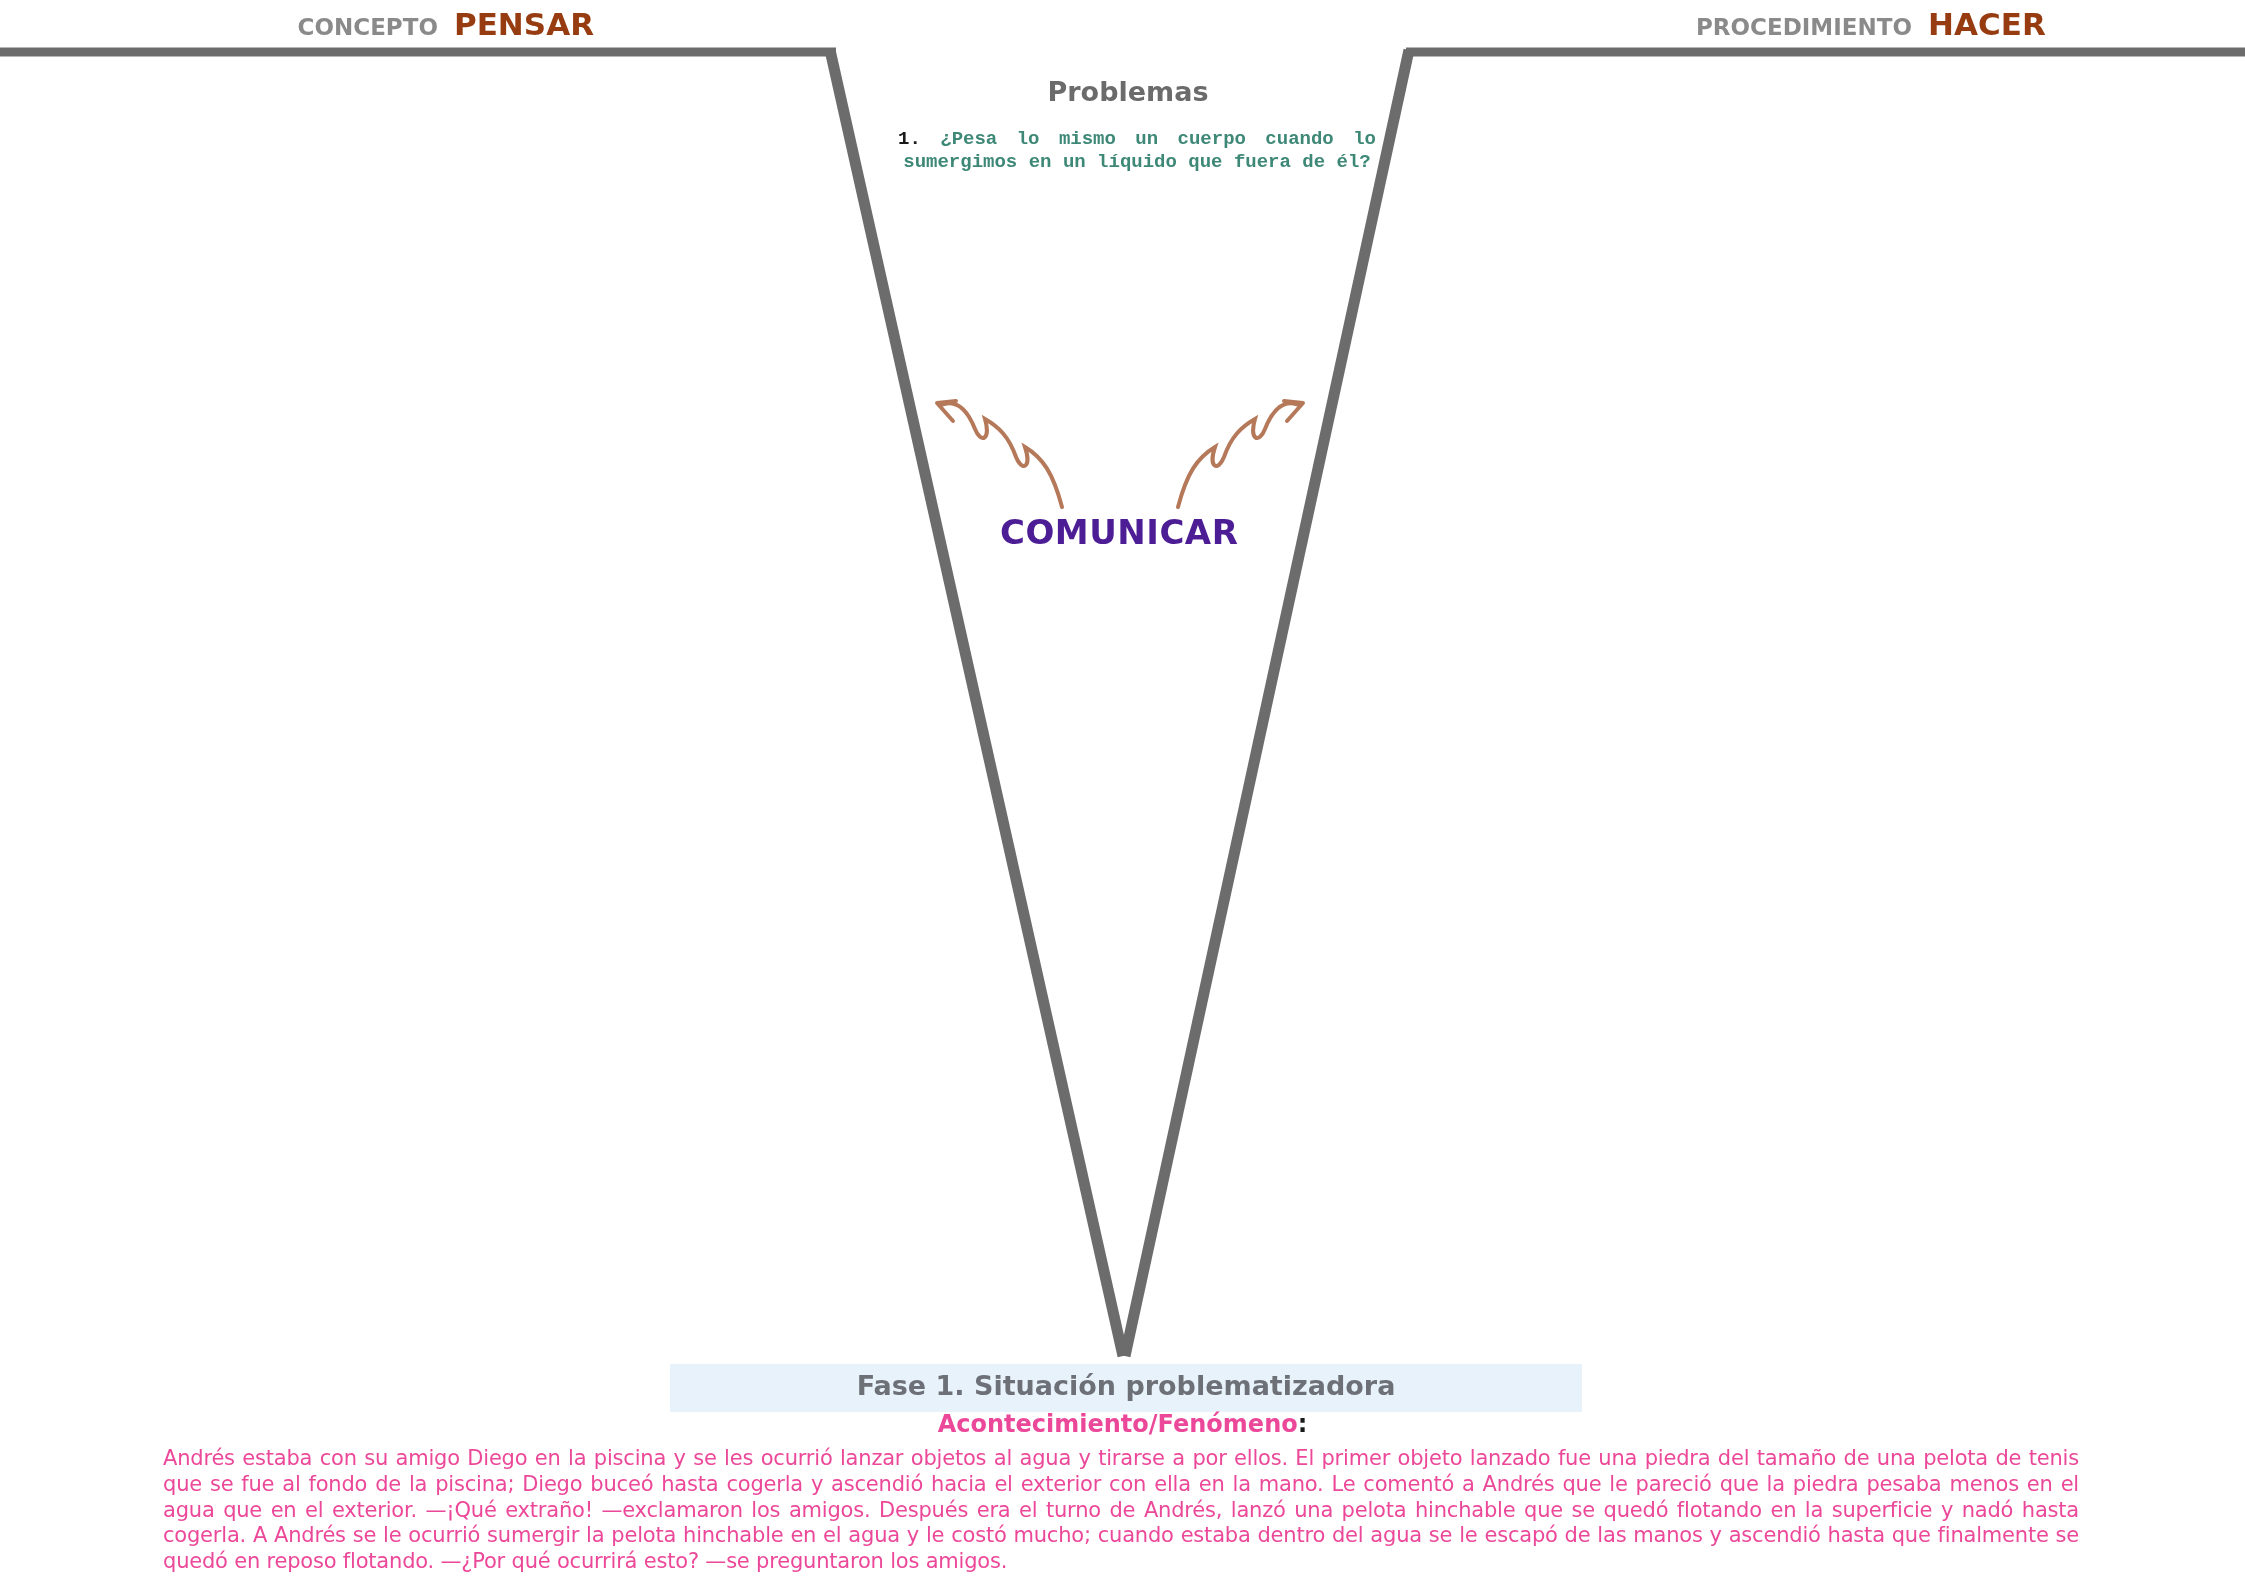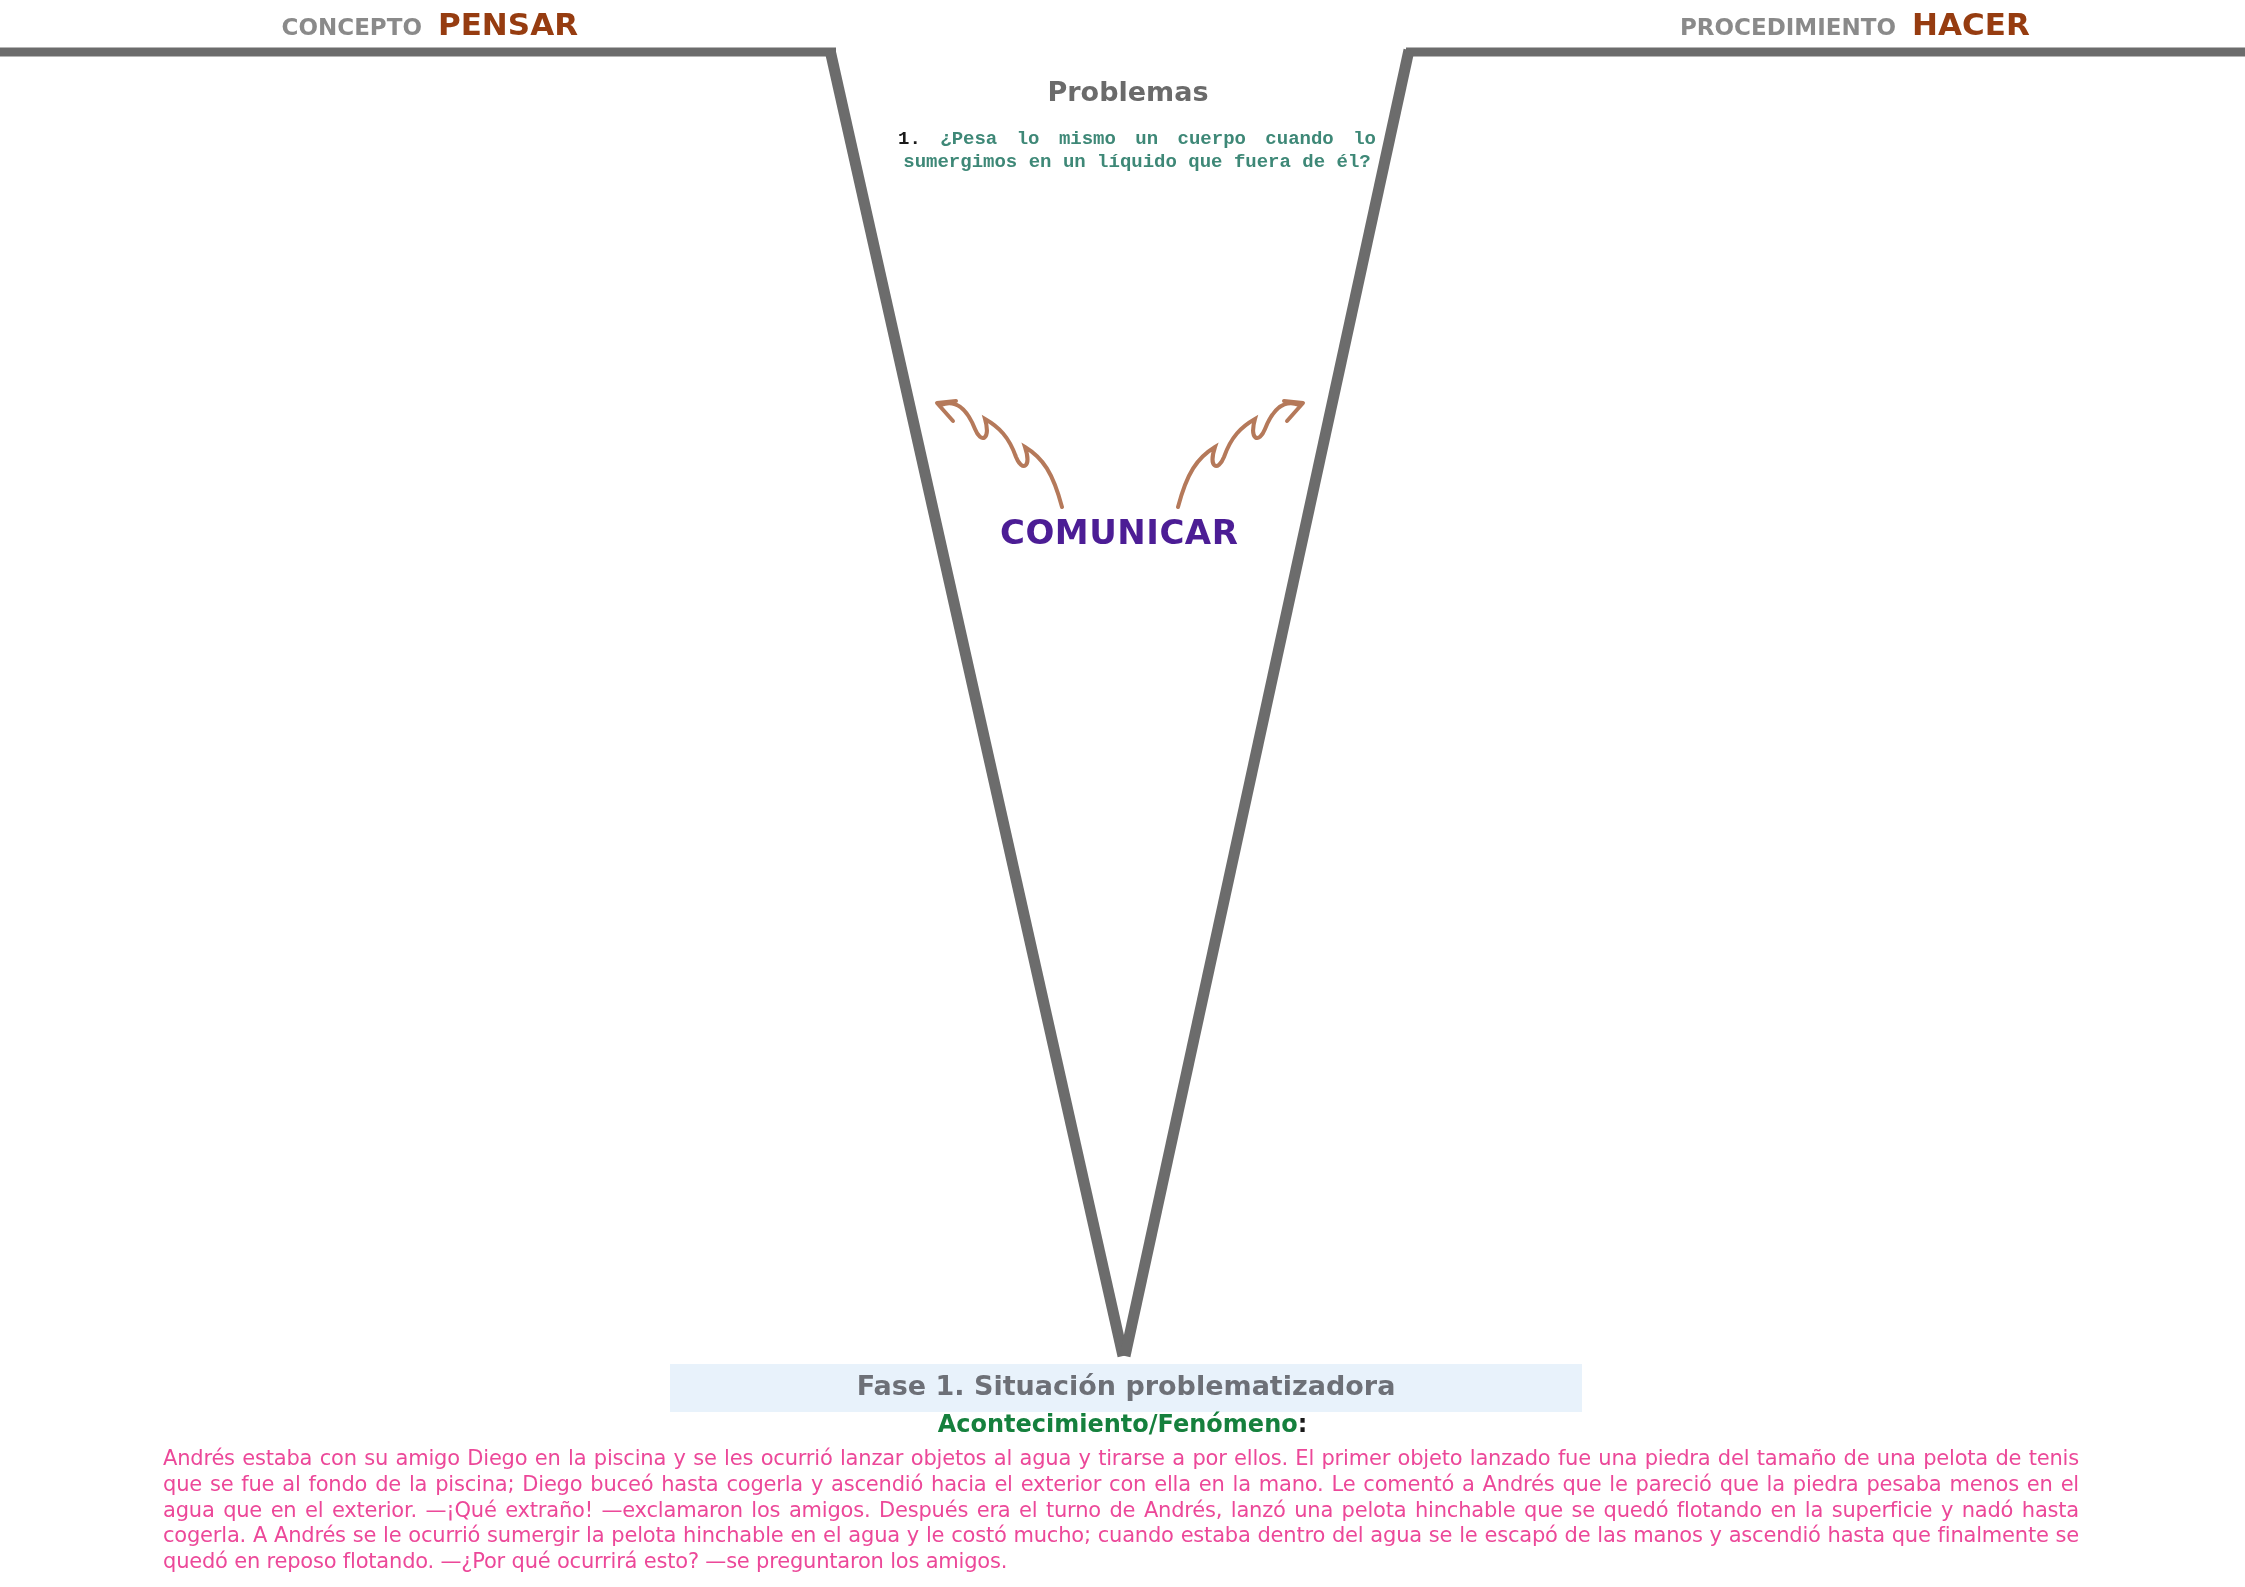--- a/index.html
+++ b/index.html
@@ -3,21 +3,21 @@
 <meta charset="utf-8">
 <style>
   html,body{margin:0;padding:0;background:#ffffff;}
   .canvas{
     position:relative;width:2245px;height:1587px;background:#ffffff;overflow:hidden;
     font-family:"DejaVu Sans","Liberation Sans",sans-serif;
   }
   .vee-svg{position:absolute;left:0;top:0;width:2245px;height:1587px;}
 
   
-  .hdr{position:absolute;top:6px;white-space:nowrap;}
+  .hdr{position:absolute;top:6px;white-space:nowrap;padding-left:16px;}
   .hdr-left{left:0;width:578px;text-align:right;}
   .hdr-right{left:1632px;text-align:left;margin-left:48px;}
   .hdr .lbl{font-size:23px;font-weight:bold;color:#8a8a8a;letter-spacing:0px;}
   .hdr .word{font-size:31px;font-weight:bold;color:#963c10;margin-left:16px;letter-spacing:0px;}
 
   
   .problems-title{
     position:absolute;top:76px;left:928px;width:400px;text-align:center;
     font-size:27px;font-weight:bold;color:#6b6b6b;
   }
@@ -37,21 +37,21 @@
   
   .phase-band{
     position:absolute;top:1364px;left:670px;width:912px;height:48px;
     background:#e8f2fb;text-align:center;line-height:44px;
     font-size:27px;font-weight:bold;color:#6d7077;
   }
   .phase-sub{
     position:absolute;top:1410px;left:0;width:2245px;text-align:center;
     font-size:24px;font-weight:bold;
   }
-  .phase-sub .sub-label{color:#15803d;}
+  .phase-sub .sub-label{color:#ec4899;}
   .phase-sub .sub-colon{color:#1a1a1a;font-weight:bold;}
   .phase-body{
     position:absolute;top:1446px;left:163px;width:1916px;
     font-size:21px;line-height:25.8px;color:#ec4899;text-align:justify;
     letter-spacing:-0.2px;
   }
 </style>
 </head>
 <body>
 

